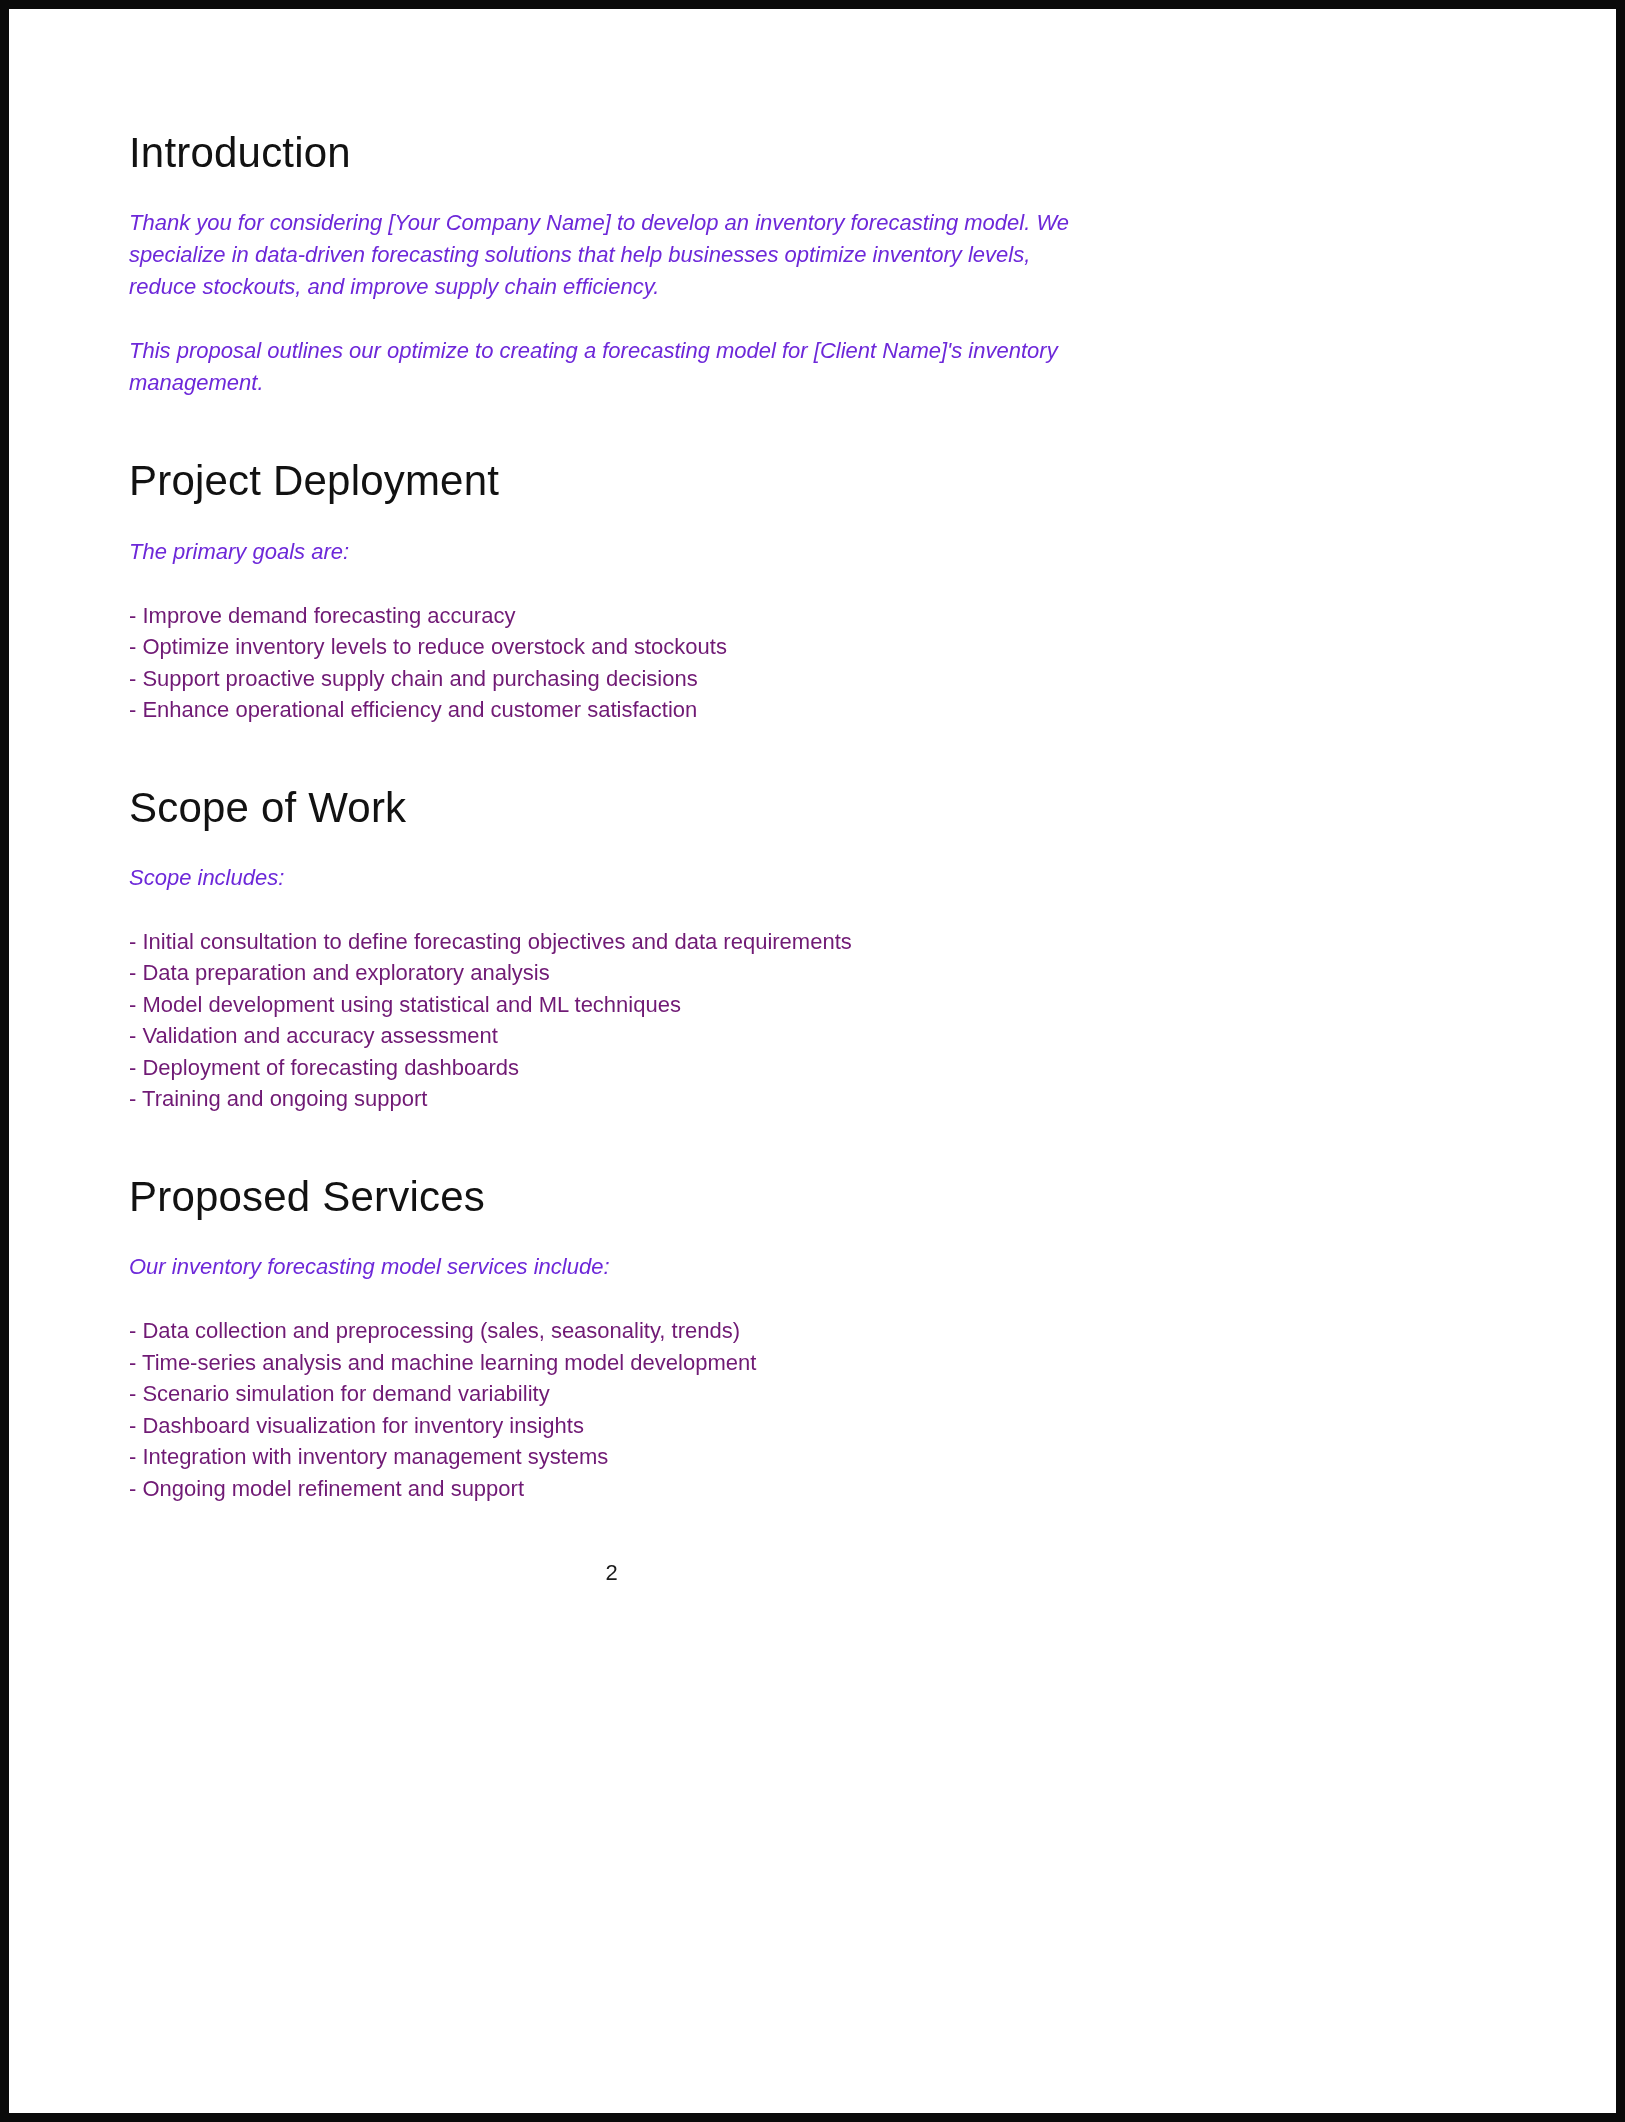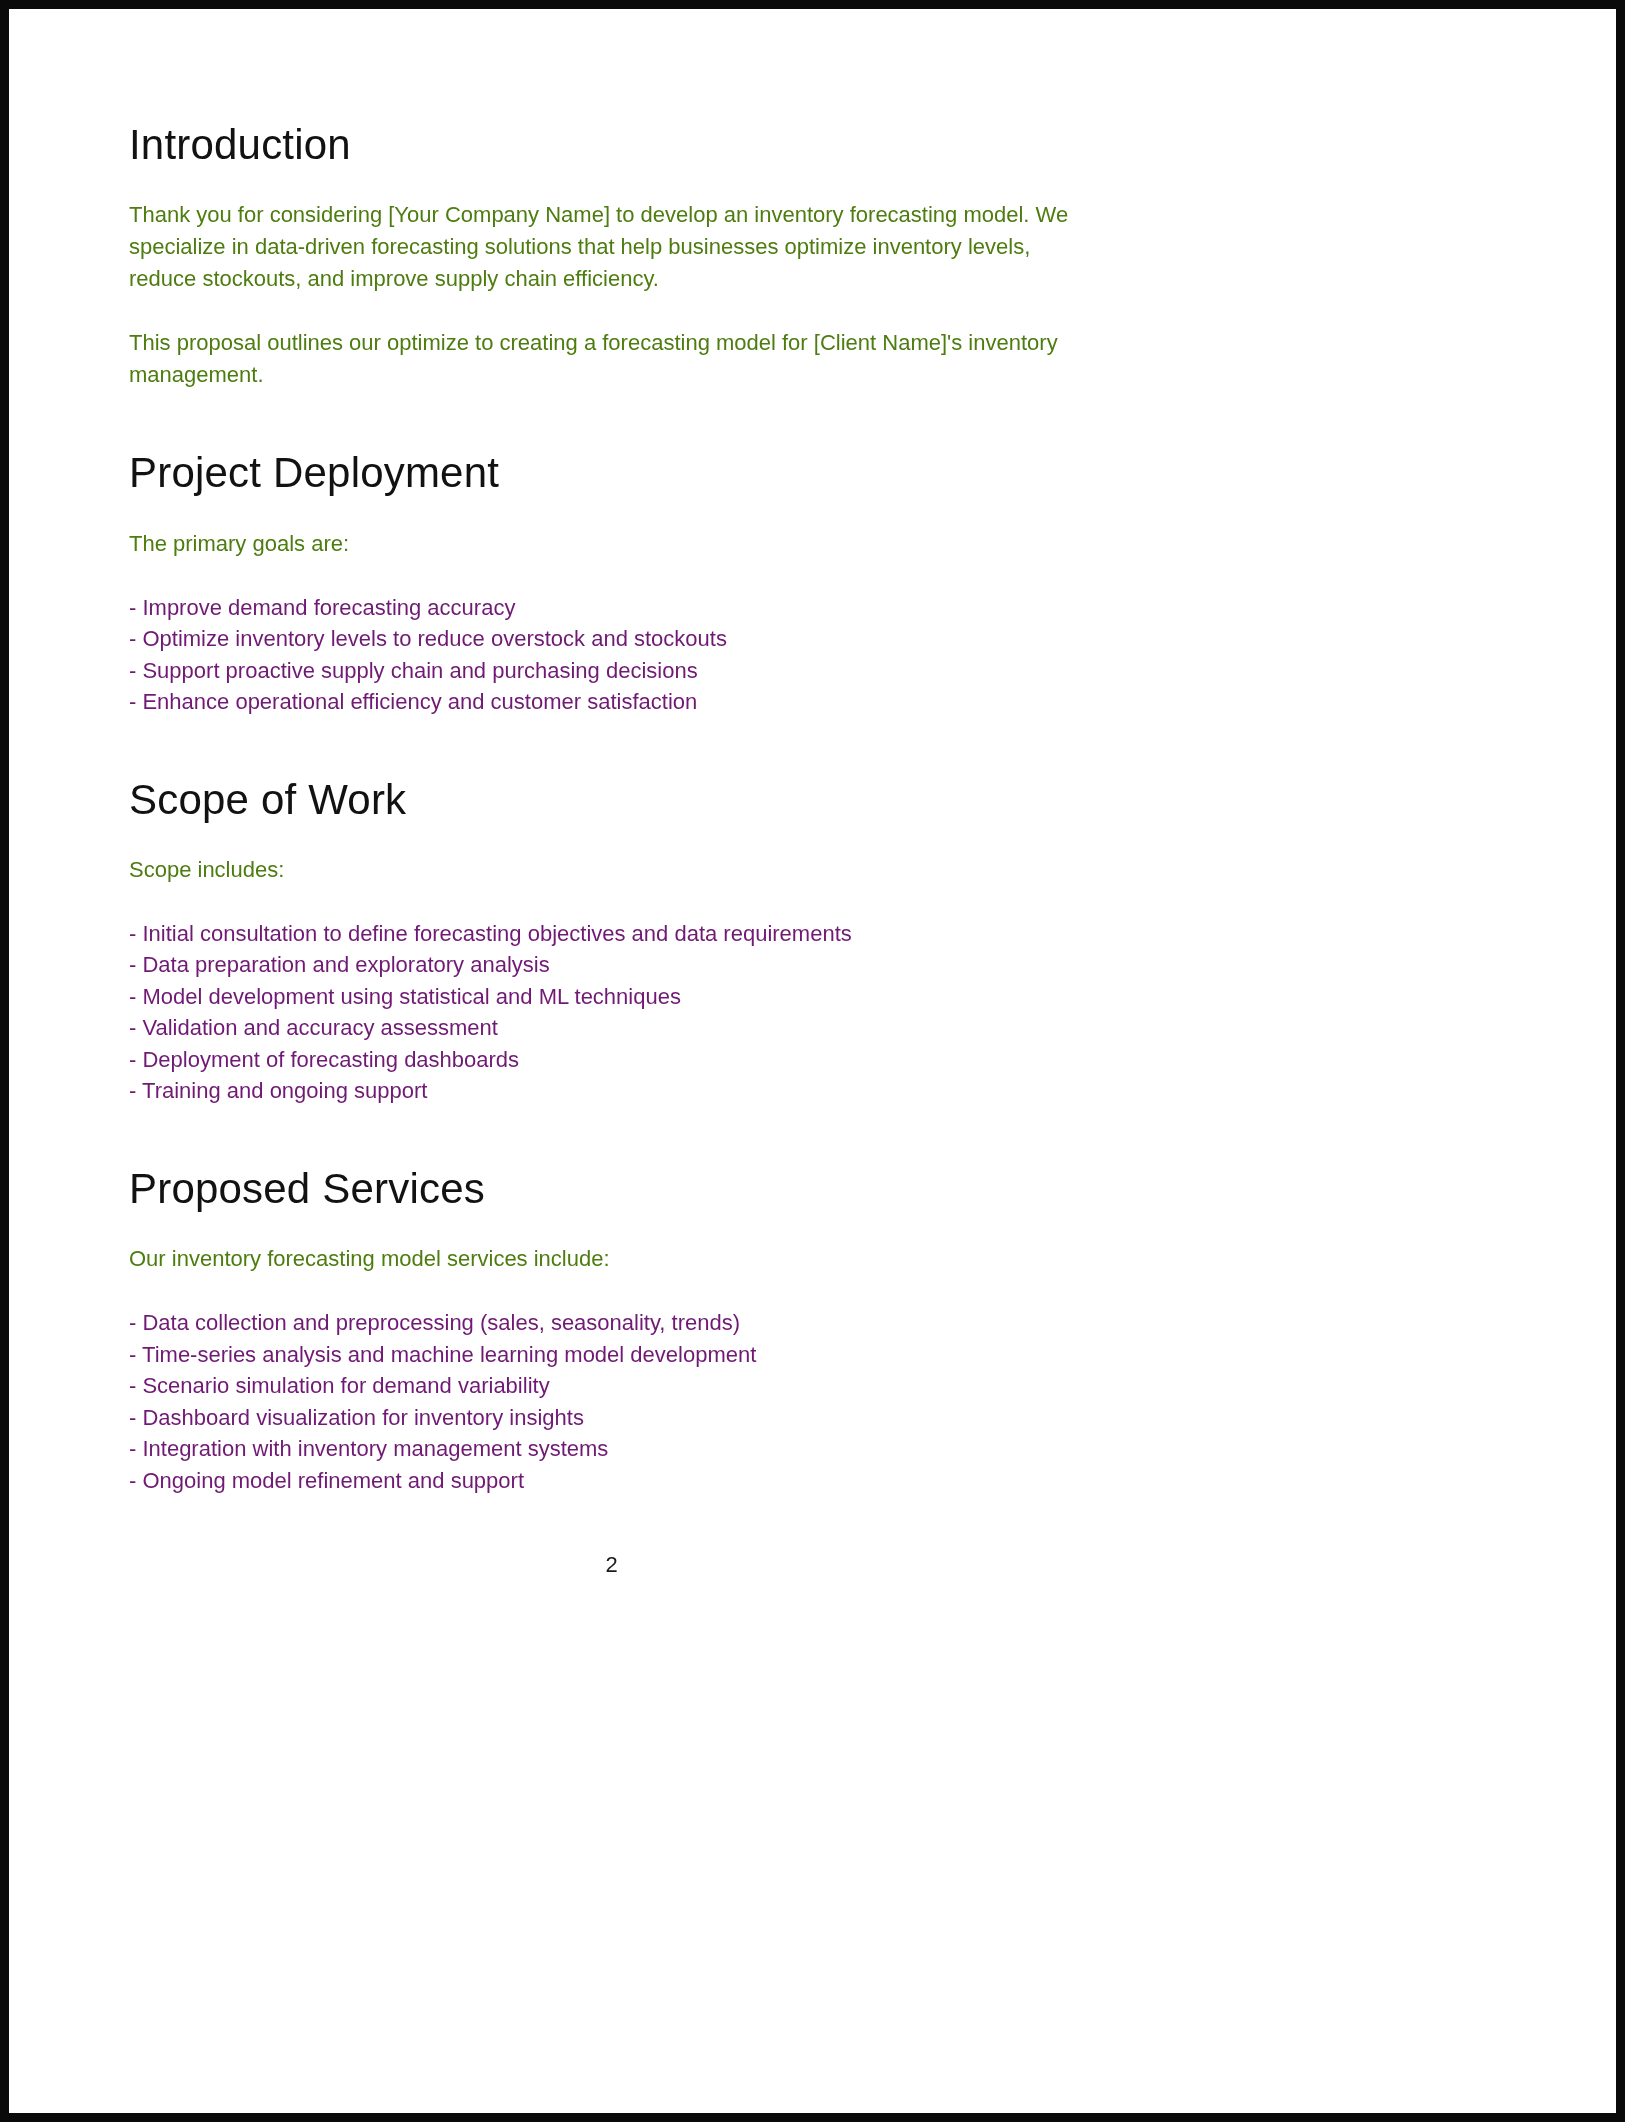--- a/index.html
+++ b/index.html
@@ -24,27 +24,28 @@
   }
   h1.sec-heading {
     font-size: 42px;
     font-weight: 400;
     color: #121212;
     margin: 58px 0 30px 0;
     line-height: 1.15;
     letter-spacing: 0.2px;
   }
   section:first-of-type h1.sec-heading {
-    margin-top: 0;
+    margin-top: 8px;
   }
   p.para {
     font-size: 22px;
     line-height: 32px;
     margin: 0 0 32px 0;
-    color: #4d7c0f;
+    color: #6d28d9;
+    font-style: italic;
   }
   .list {
     margin: 32px 0 32px 0;
   }
   p.list-line {
     font-size: 22px;
     line-height: 31.5px;
     margin: 0;
     color: #701a75;
   }

